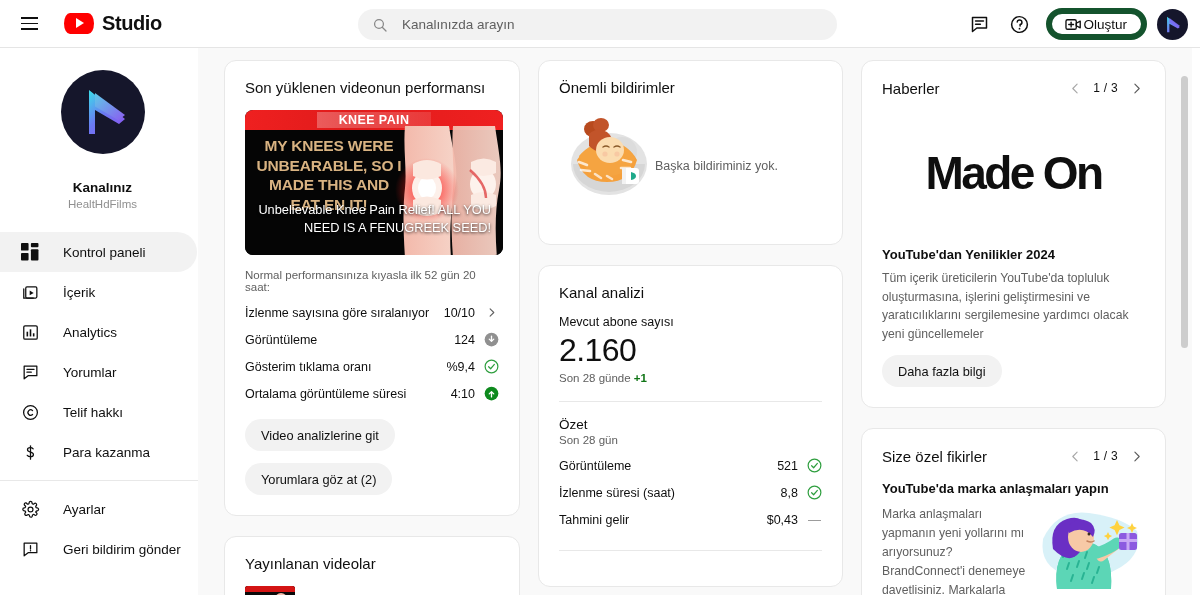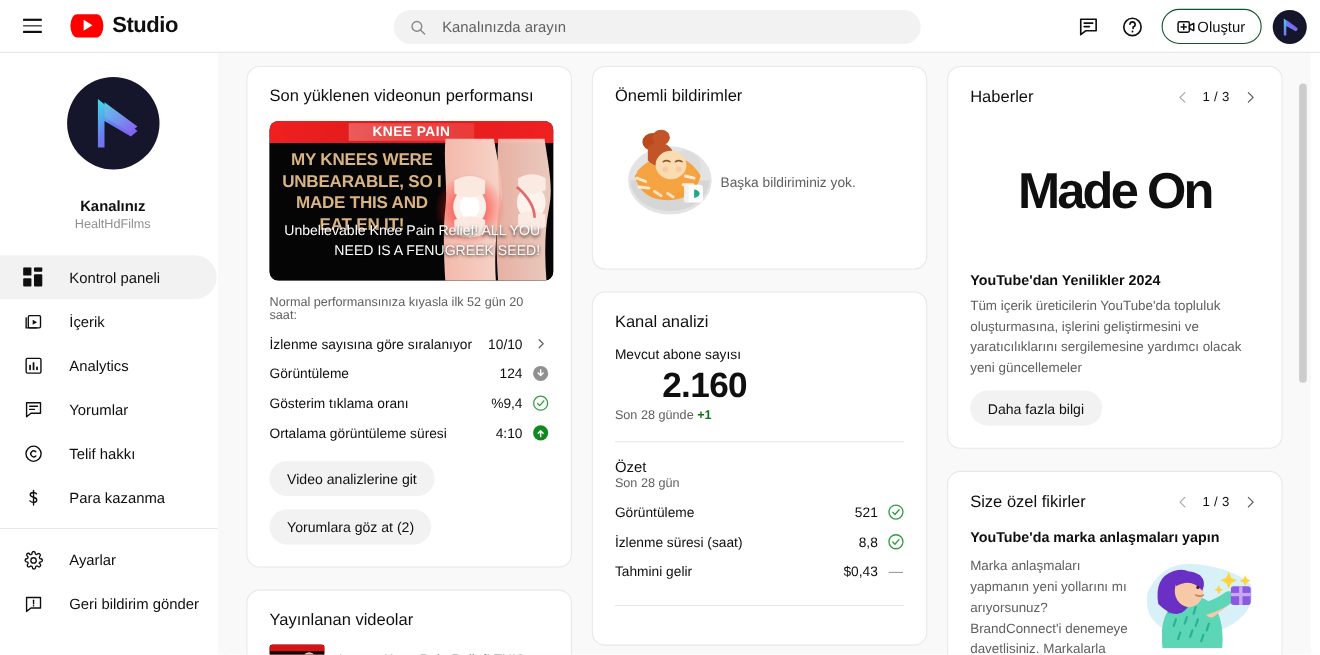--- a/index.html
+++ b/index.html
@@ -56,21 +56,21 @@
   .search-input::placeholder { color: #606060; }
 
   .top-right { position: absolute; right: 12px; top: 0; height: 48px; display: flex; align-items: center; gap: 2px; }
   .icon-btn {
     width: 38px; height: 38px; border-radius: 50%;
     display: flex; align-items: center; justify-content: center; cursor: pointer;
   }
   .create-btn {
     display: flex; align-items: center; gap: 0;
     height: 32px; padding: 0 14px 0 12px;
-    border: 1px solid #14532d; border-radius: 17px;
+    border: 6px solid #14532d; border-radius: 17px;
     font-size: 13.5px; font-weight: 500; color: #0f0f0f;
     cursor: pointer; background: #fff; margin: 0 8px 0 6px;
     font-family: inherit;
   }
   .avatar-top {
     width: 31px; height: 31px; border-radius: 50%;
     background: #15162b; display: flex; align-items: center; justify-content: center;
     cursor: pointer; overflow: hidden;
   }
 
@@ -181,21 +181,21 @@
     background: #f2f2f2; font-size: 12.8px; font-weight: 500;
     color: #0f0f0f; cursor: pointer; margin-top: 12px;
   }
 
   
   .notif-body { display: flex; flex-direction: row; align-items: center; padding: 20px 0 26px; }
   .notif-empty { font-size: 12.5px; color: #606060; margin-top: 18px; }
 
   
   .an-sub { font-size: 12.5px; color: #0f0f0f; margin-top: 14px; }
-  .an-big { font-size: 32px; font-weight: 700; letter-spacing: -.6px; margin-top: 3px; color: #0f0f0f; margin-left: 43px; }
+  .an-big { font-size: 32px; font-weight: 400; letter-spacing: -.6px; margin-top: 3px; color: #0f0f0f; }
   .an-delta { font-size: 11.5px; color: #606060; margin-top: 3px; }
   .an-delta b { color: #107516; font-weight: 600; }
   .hr { height: 1px; background: #e8e8e8; margin: 17px 0 15px; }
   .sec-title { font-size: 13.5px; font-weight: 500; color: #0f0f0f; }
   .sec-sub { font-size: 11.5px; color: #606060; margin-top: 2px; margin-bottom: 6px; }
 
   
   .news-img {
     margin: 16px 0 14px; height: 120px; border-radius: 8px;
     background: #fff; display: flex; align-items: center; justify-content: center;

